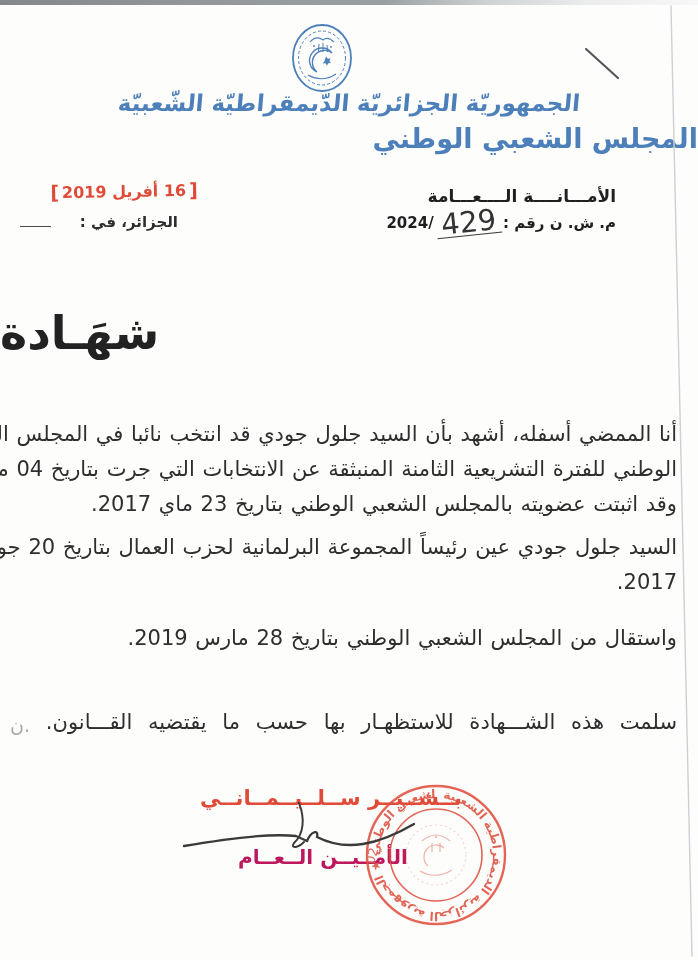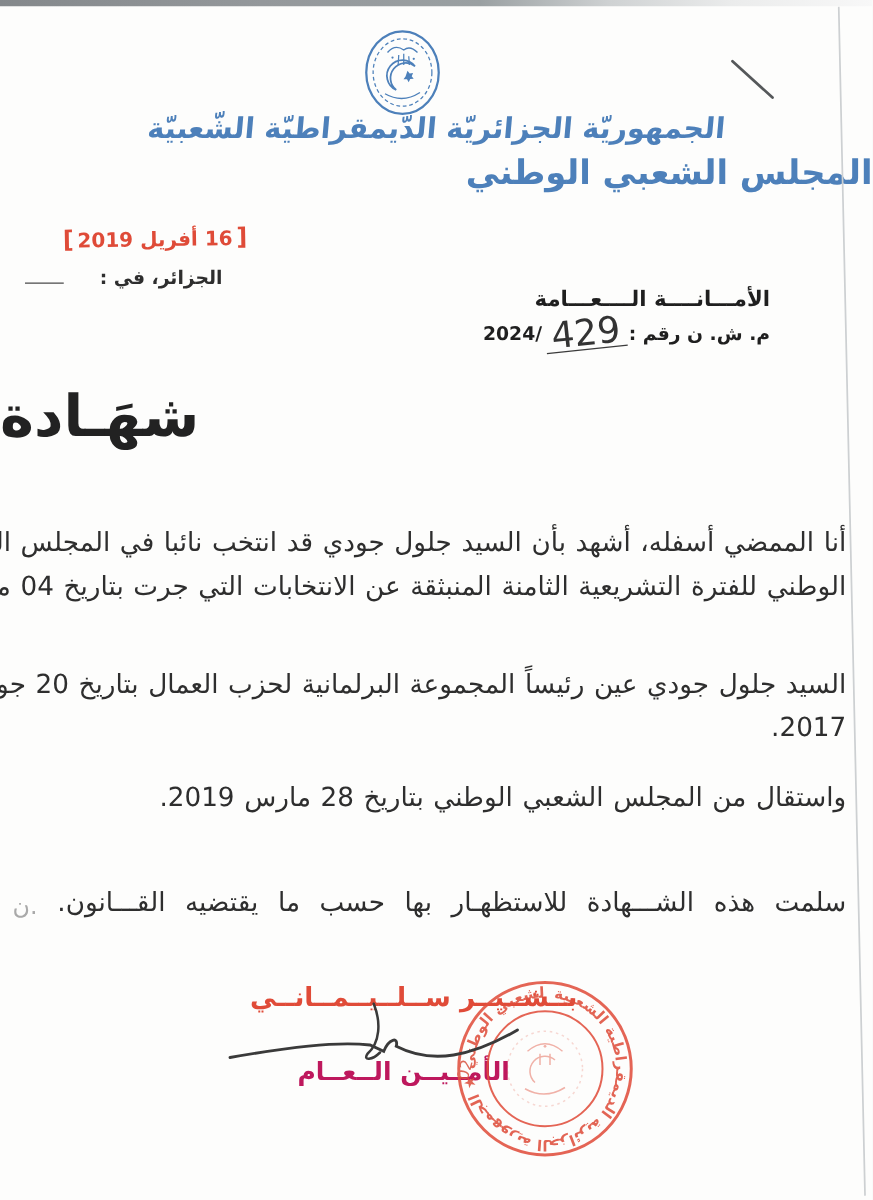--- a/index.html
+++ b/index.html
@@ -22,21 +22,21 @@
   
   .date-stamp{position:absolute;left:64px;top:180px;width:120px;display:flex;align-items:center;
     justify-content:center;color:#df4b38;font-weight:bold;font-size:16px;gap:3px;transform:rotate(-1deg);}
   .date-stamp .bkt{font-size:19px;font-weight:bold;}
   .date-stamp .dtx{direction:rtl;white-space:nowrap;}
   .place-row{position:absolute;left:20px;top:213px;width:158px;display:flex;direction:rtl;
     align-items:flex-end;font-size:15px;color:#2e2e2e;}
   .place-row .lbl{white-space:nowrap;font-weight:bold;margin-left:23px;}
   .place-row .fill{flex:1;border-bottom:1.3px solid #4a4a4a;margin:0 6px 4px 0;height:12px;}
 
-  .secretariat{position:absolute;left:428px;top:186px;width:188px;text-align:left;direction:rtl;color:#1f1f1f;margin-top:44px;}
+  .secretariat{position:absolute;left:428px;top:186px;width:188px;text-align:left;direction:rtl;color:#1f1f1f;}
   .secretariat .sec-title{font-size:17px;font-weight:bold;white-space:nowrap;}
   .ref-row{display:flex;direction:rtl;align-items:center;margin-top:3px;font-size:15px;font-weight:bold;}
   .ref-row .pre{white-space:nowrap;}
   .ref-num{font-size:29px;font-weight:normal;color:#333;transform:rotate(-6deg);
     border-bottom:1.5px solid #3b3b3b;padding:0 5px;line-height:26px;margin:0 2px;}
   .ref-year{font-size:15px;}
 
   
   .cert-title{position:absolute;top:306px;left:0;width:698px;text-align:left;direction:rtl;
     font-size:46px;font-weight:bold;color:#222;}
@@ -100,20 +100,21 @@
       <span class="pre">م. ش. ن رقم :</span>
       <span class="ref-num">429</span>
       <span class="ref-year">/2024</span>
     </div>
   </div>
 
   <div class="cert-title">شهَـادة</div>
 
   <div class="bline l1">أنا الممضي أسفله، أشهد بأن السيد جلول جودي قد انتخب نائبا في المجلس الشعبي</div>
   <div class="bline l2">الوطني للفترة التشريعية الثامنة المنبثقة عن الانتخابات التي جرت بتاريخ 04 ماي 2017</div>
+  <div class="bline l3">وقد اثبتت عضويته بالمجلس الشعبي الوطني بتاريخ 23 ماي 2017.</div>
   <div class="bline l4">السيد جلول جودي عين رئيساً المجموعة البرلمانية لحزب العمال بتاريخ 20 جوان</div>
   <div class="bline l5">2017.</div>
   <div class="bline l6">واستقال من المجلس الشعبي الوطني بتاريخ 28 مارس 2019.</div>
   <div class="bline l7">سلمت هذه الشـــهادة للاستظهـار بها حسب ما يقتضيه القـــانون.</div>
 
   <div class="signer-name">بــشــيــر ســلــيــمــانــي</div>
   <div class="signer-title">الأمــيــن الــعــام</div>
 
   <svg class="stamp" width="148" height="148" viewBox="0 0 148 148">
     <defs>

